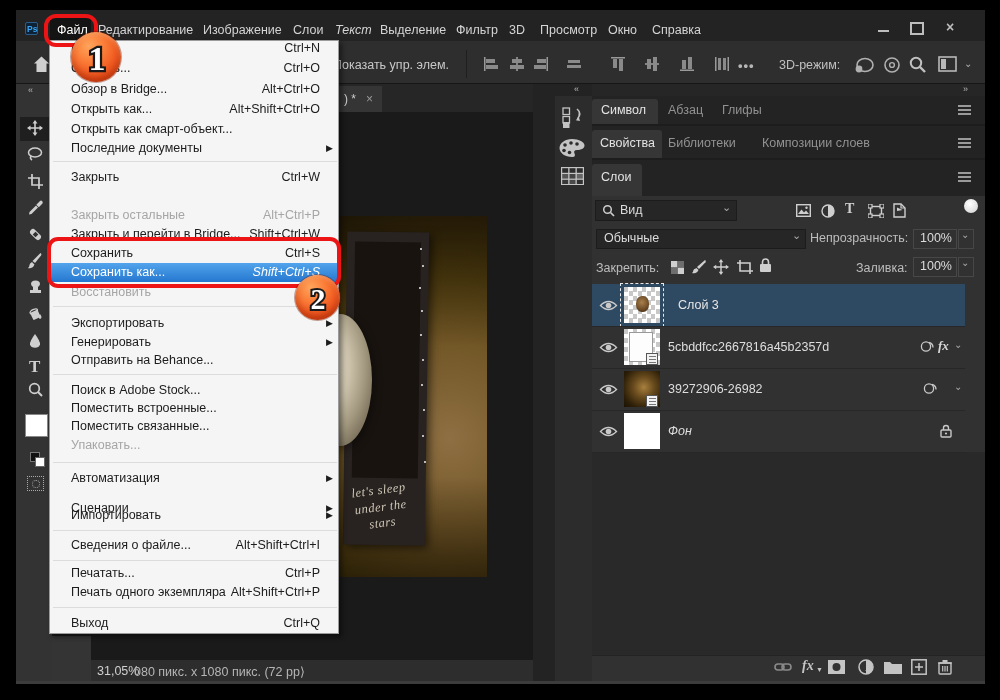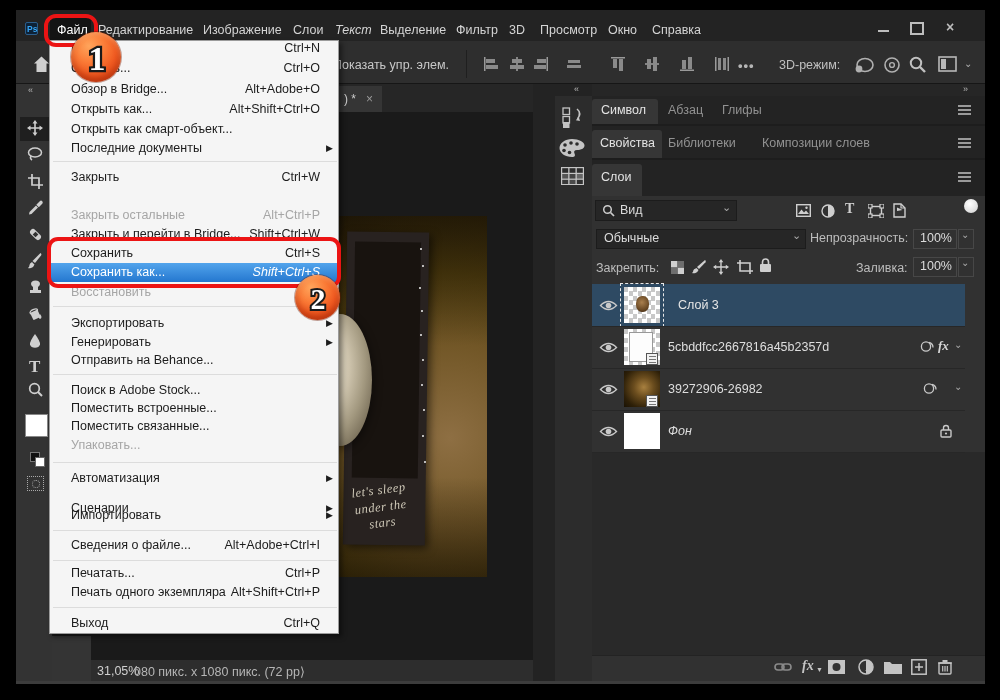--- a/index.html
+++ b/index.html
@@ -424,21 +424,21 @@
 <div class="ab" style="left:0;top:-2.0px;width:289px;height:19px;font-size:12.5px;">
           <div class="txt" style="left:21px;top:2px;color:#1c1c1c;">Новый</div>
           <div class="txt" style="right:19px;top:2px;color:#1c1c1c;">Ctrl+N</div>
         </div>
 <div class="ab" style="left:0;top:17.5px;width:289px;height:19px;font-size:12.5px;">
           <div class="txt" style="left:21px;top:2px;color:#1c1c1c;">Открыть...</div>
           <div class="txt" style="right:19px;top:2px;color:#1c1c1c;">Ctrl+O</div>
         </div>
 <div class="ab" style="left:0;top:38.5px;width:289px;height:19px;font-size:12.5px;">
           <div class="txt" style="left:21px;top:2px;color:#1c1c1c;">Обзор в Bridge...</div>
-          <div class="txt" style="right:19px;top:2px;color:#1c1c1c;">Alt+Adobe+O</div>
+          <div class="txt" style="right:19px;top:2px;color:#1c1c1c;">Alt+Ctrl+O</div>
         </div>
 <div class="ab" style="left:0;top:58.5px;width:289px;height:19px;font-size:12.5px;">
           <div class="txt" style="left:21px;top:2px;color:#1c1c1c;">Открыть как...</div>
           <div class="txt" style="right:19px;top:2px;color:#1c1c1c;">Alt+Shift+Ctrl+O</div>
         </div>
 <div class="ab" style="left:0;top:78.5px;width:289px;height:19px;font-size:12.5px;padding-left:12px;">
           <div class="txt" style="left:21px;top:2px;color:#1c1c1c;">Открыть как смарт-объект...</div>
         </div>
 <div class="ab" style="left:0;top:98.0px;width:289px;height:19px;font-size:12.5px;">
           <div class="txt" style="left:21px;top:2px;color:#1c1c1c;">Последние документы</div>
@@ -503,21 +503,21 @@
           <div class="txt" style="left:21px;top:2px;color:#1c1c1c;">Сценарии</div>
           <div class="txt" style="right:6px;top:4px;color:#1c1c1c;font-size:9px;">▶</div>
         </div>
 <div class="ab" style="left:0;top:464.5px;width:289px;height:19px;font-size:12.5px;">
           <div class="txt" style="left:21px;top:2px;color:#1c1c1c;">Импортировать</div>
           <div class="txt" style="right:6px;top:4px;color:#1c1c1c;font-size:9px;">▶</div>
         </div>
 <div class="ab" style="left:3px;top:489.0px;width:284px;height:1px;background:#dcdcdc;"></div>
 <div class="ab" style="left:0;top:495.0px;width:289px;height:19px;font-size:12.5px;">
           <div class="txt" style="left:21px;top:2px;color:#1c1c1c;">Сведения о файле...</div>
-          <div class="txt" style="right:19px;top:2px;color:#1c1c1c;">Alt+Adobe+Ctrl+I</div>
+          <div class="txt" style="right:19px;top:2px;color:#1c1c1c;">Alt+Shift+Ctrl+I</div>
         </div>
 <div class="ab" style="left:3px;top:519.0px;width:284px;height:1px;background:#dcdcdc;"></div>
 <div class="ab" style="left:0;top:523.0px;width:289px;height:19px;font-size:12.5px;">
           <div class="txt" style="left:21px;top:2px;color:#1c1c1c;">Печатать...</div>
           <div class="txt" style="right:19px;top:2px;color:#1c1c1c;">Ctrl+P</div>
         </div>
 <div class="ab" style="left:0;top:541.5px;width:289px;height:19px;font-size:12.5px;">
           <div class="txt" style="left:21px;top:2px;color:#1c1c1c;">Печать одного экземпляра</div>
           <div class="txt" style="right:19px;top:2px;color:#1c1c1c;">Alt+Shift+Ctrl+P</div>
         </div>

